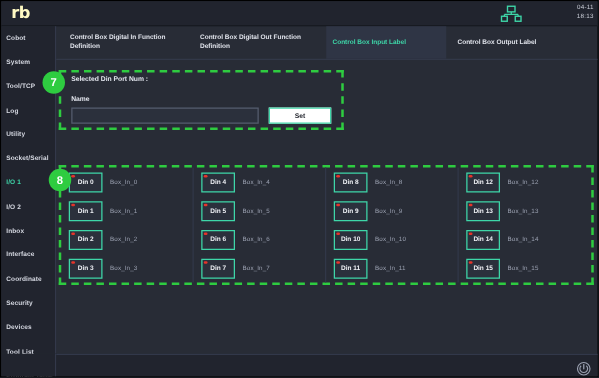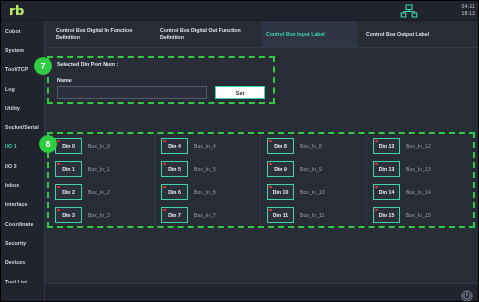--- a/index.html
+++ b/index.html
@@ -27,21 +27,21 @@
     left: 0; top: 0;
     width: 479px;
     height: 20px;
     background: #21242e;
     border-bottom: 1px solid #171a21;
     box-sizing: border-box;
   }
   .logo {
     position: absolute;
     left: 8px; top: 2px;
-    color: #bef264;
+    color: #fef9c3;
     font-size: 13px;
     font-weight: bold;
     letter-spacing: -0.5px;
     font-family: "DejaVu Sans", sans-serif;
   }
   .net-icon {
     position: absolute;
     left: 399px; top: 3px;
     width: 18px; height: 14px;
   }

